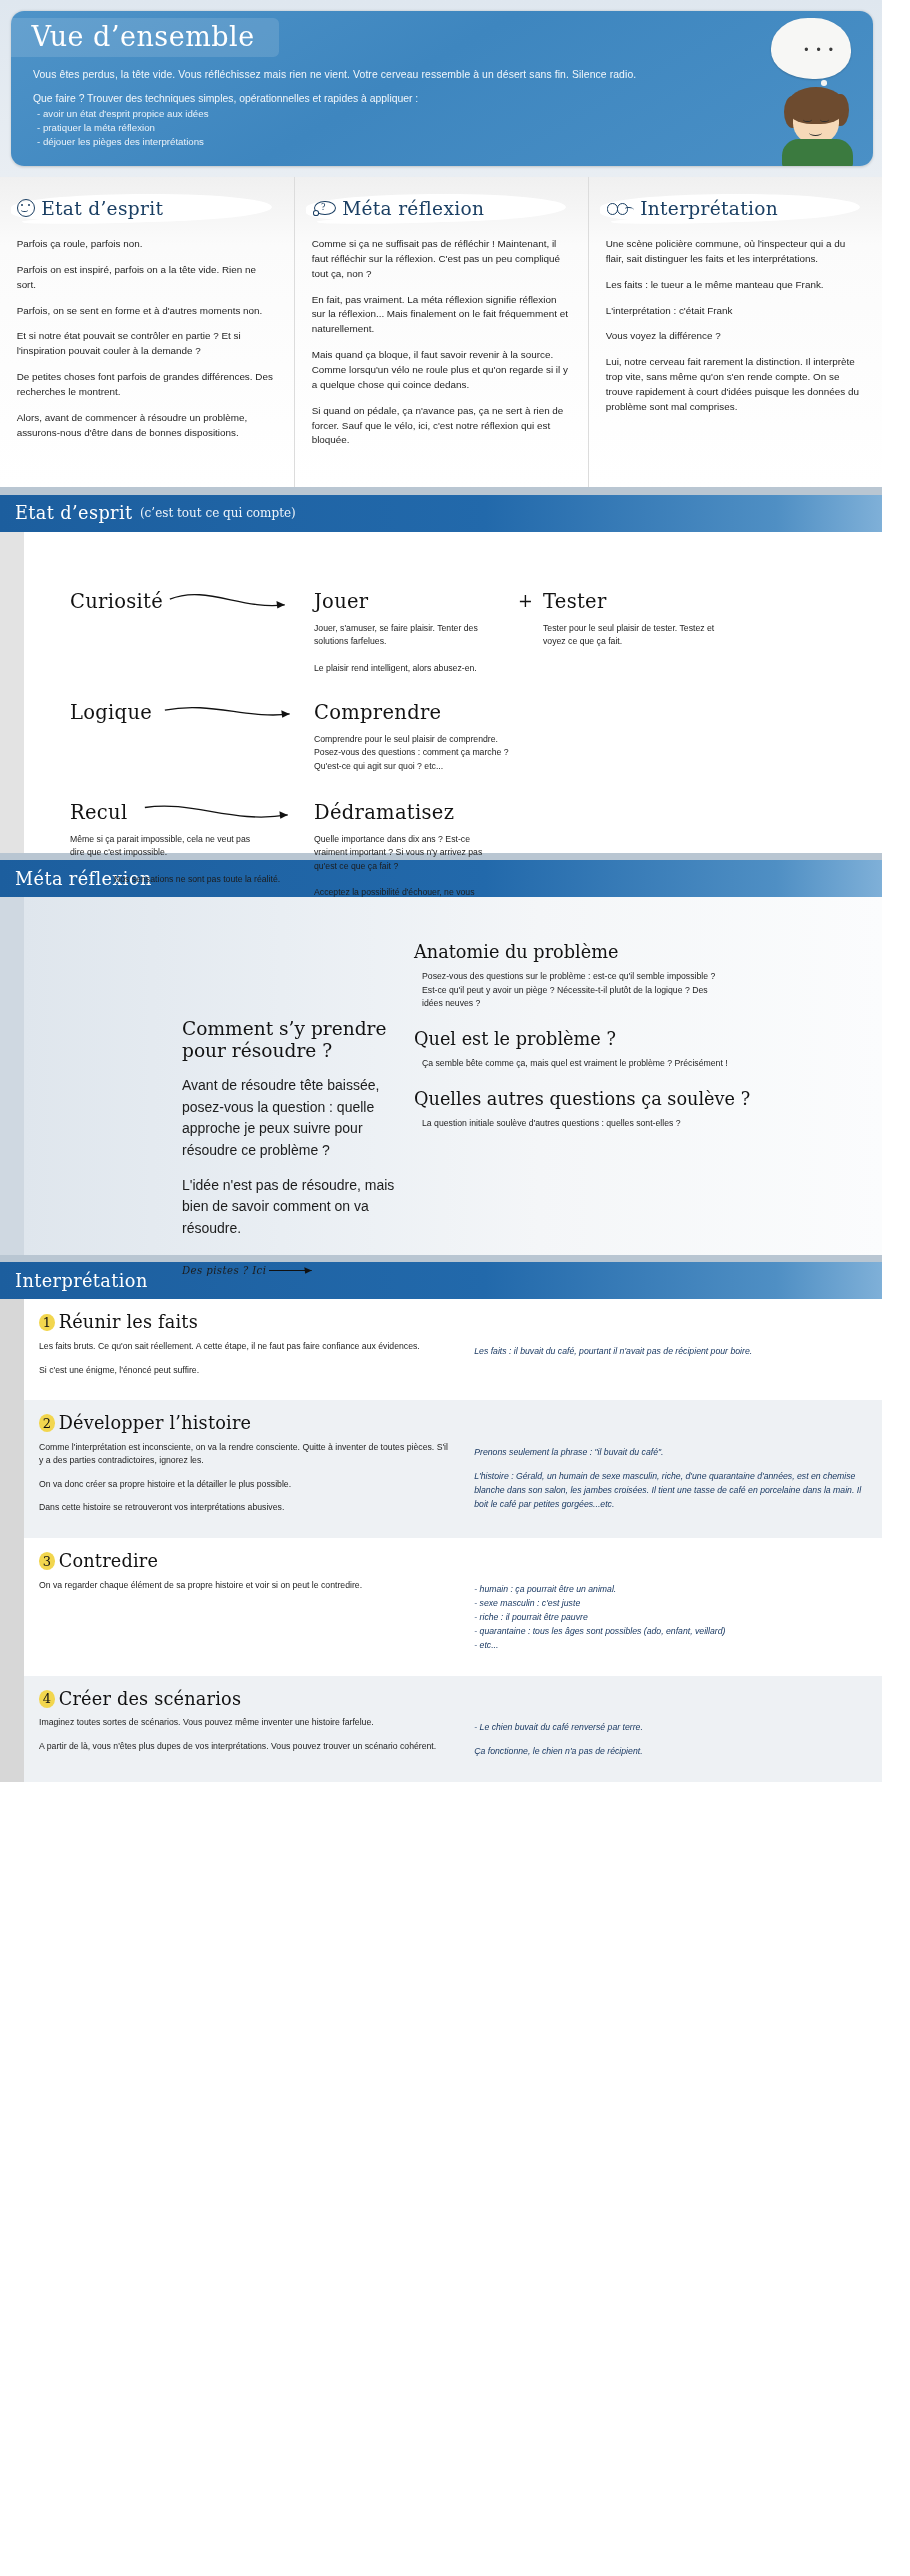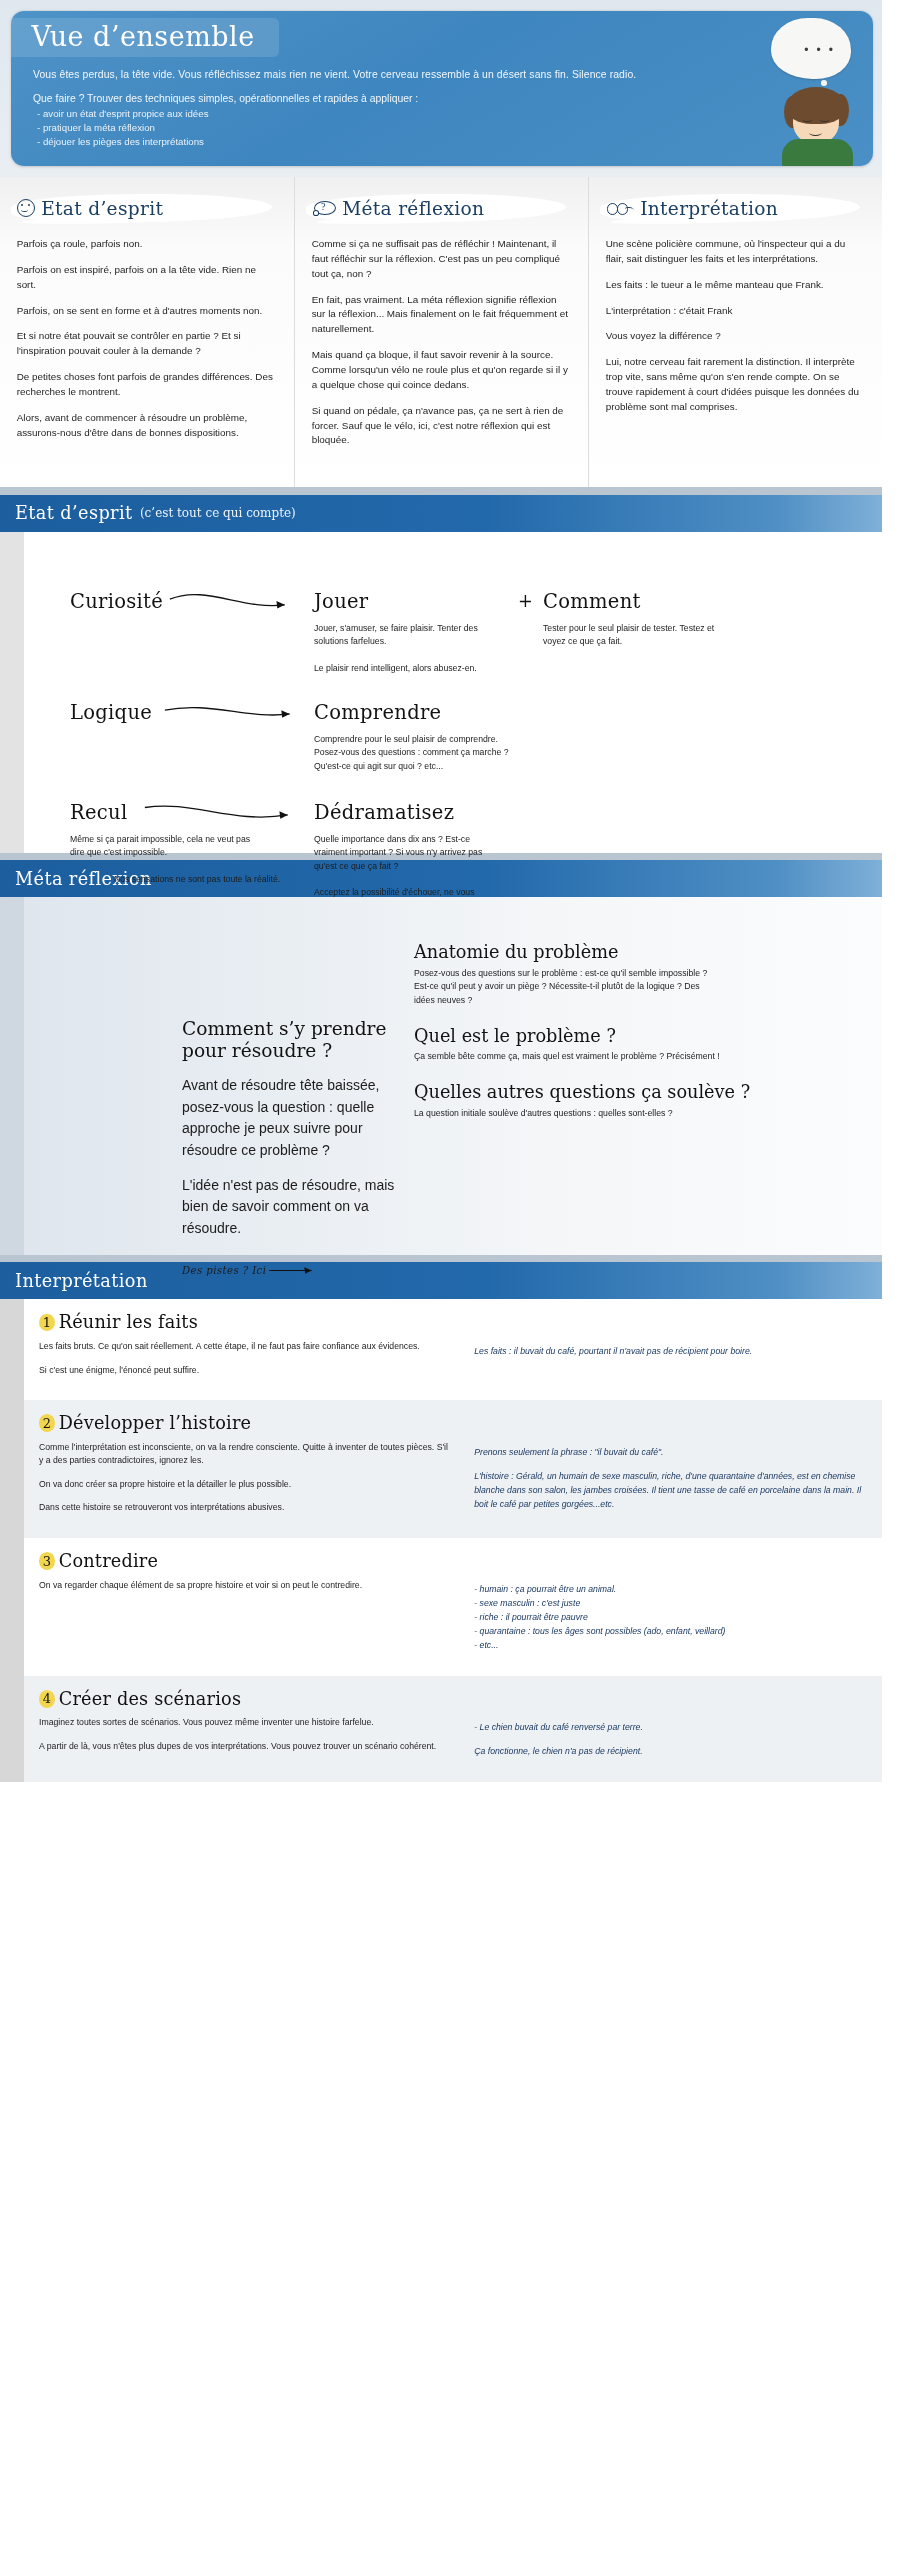--- a/index.html
+++ b/index.html
@@ -185,21 +185,21 @@
   .hand{
     font-family:"DejaVu Serif", serif;
     font-size:10.2px;color:#1c1c1c;font-style:italic;letter-spacing:0.4px;
   }
   .meta-right{position:absolute;left:390px;top:45px;width:465px;}
   .meta-item{margin-bottom:18.6px;}
   .meta-h{
     font-family:"DejaVu Serif", serif;
     font-size:17.7px;color:#121212;font-weight:400;margin-bottom:4.6px;
   }
-  .meta-item p{font-size:8.7px;line-height:1.55;margin:0;color:#1c1c1c;}
+  .meta-item p{font-size:8.7px;line-height:1.55;margin:8px;color:#1c1c1c;}
 
   
   .sec-interp{
     border-left:24px solid #d7d7d7;box-sizing:border-box;background:#fff;
   }
   .step{display:flex;padding:13px 0 13px 0;}
   .step.alt{background:#eef1f4;}
   .step-inner{display:flex;width:100%;box-sizing:border-box;padding:0 16.7px 0 15px;}
   .step-left{width:52%;padding-right:18.6px;box-sizing:border-box;}
   .step-right{width:48%;box-sizing:border-box;padding-left:5.6px;}
@@ -324,21 +324,21 @@
     </svg>
     <div class="row-esprit" style="left:290px;top:58px;">
       <div class="big-word">Jouer</div>
       <div class="note" style="width:178px;margin-top:9.3px;">Jouer, s'amuser, se faire plaisir. Tenter des solutions farfelues.</div>
       <div class="note" style="width:178px;margin-top:13px;">Le plaisir rend intelligent, alors abusez-en.</div>
     </div>
     <div class="row-esprit" style="left:494px;top:59px;">
       <span class="plus">+</span>
     </div>
     <div class="row-esprit" style="left:519px;top:58px;">
-      <div class="big-word">Comment</div>
+      <div class="big-word">Tester</div>
       <div class="note" style="width:191px;margin-top:9.3px;">Tester pour le seul plaisir de tester. Testez et voyez ce que ça fait.</div>
     </div>
 
     <div class="row-esprit" style="left:46px;top:169px;">
       <div class="big-word">Logique</div>
     </div>
     <svg style="position:absolute;left:139px;top:167px;" width="149" height="28" viewBox="0 0 160 30">
       <path d="M2,12 C50,2 92,22 136,16" stroke="#111" stroke-width="1.4" fill="none"></path>
       <path d="M136,16 l-9,-4 l1,8 z" fill="#111"></path>
     </svg>

